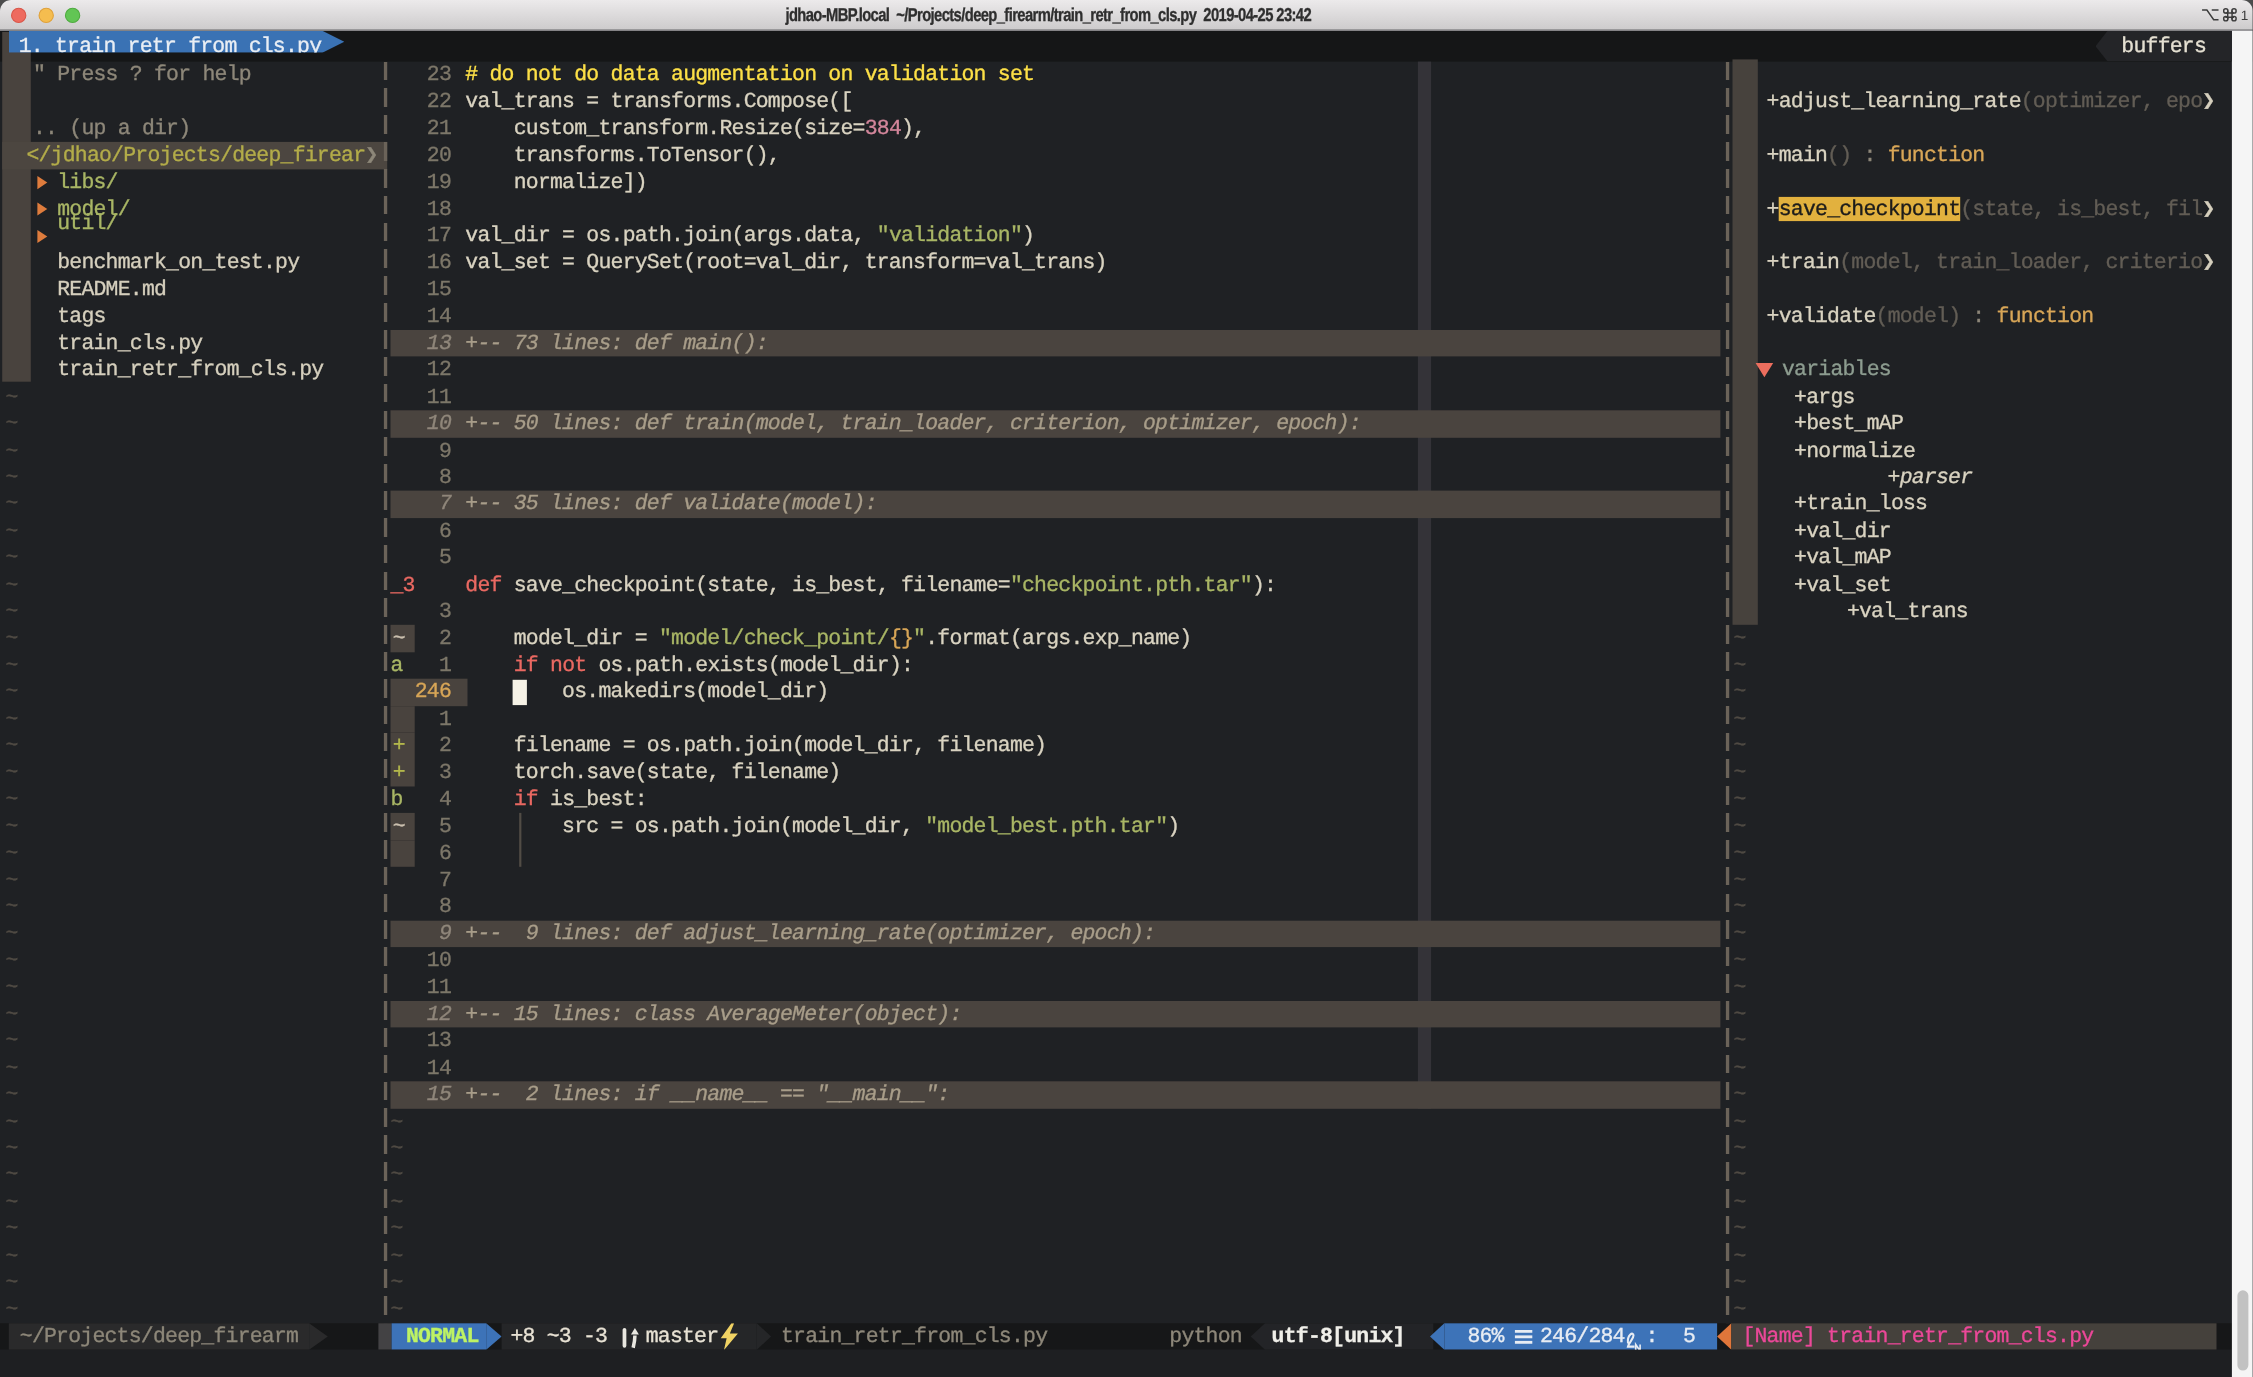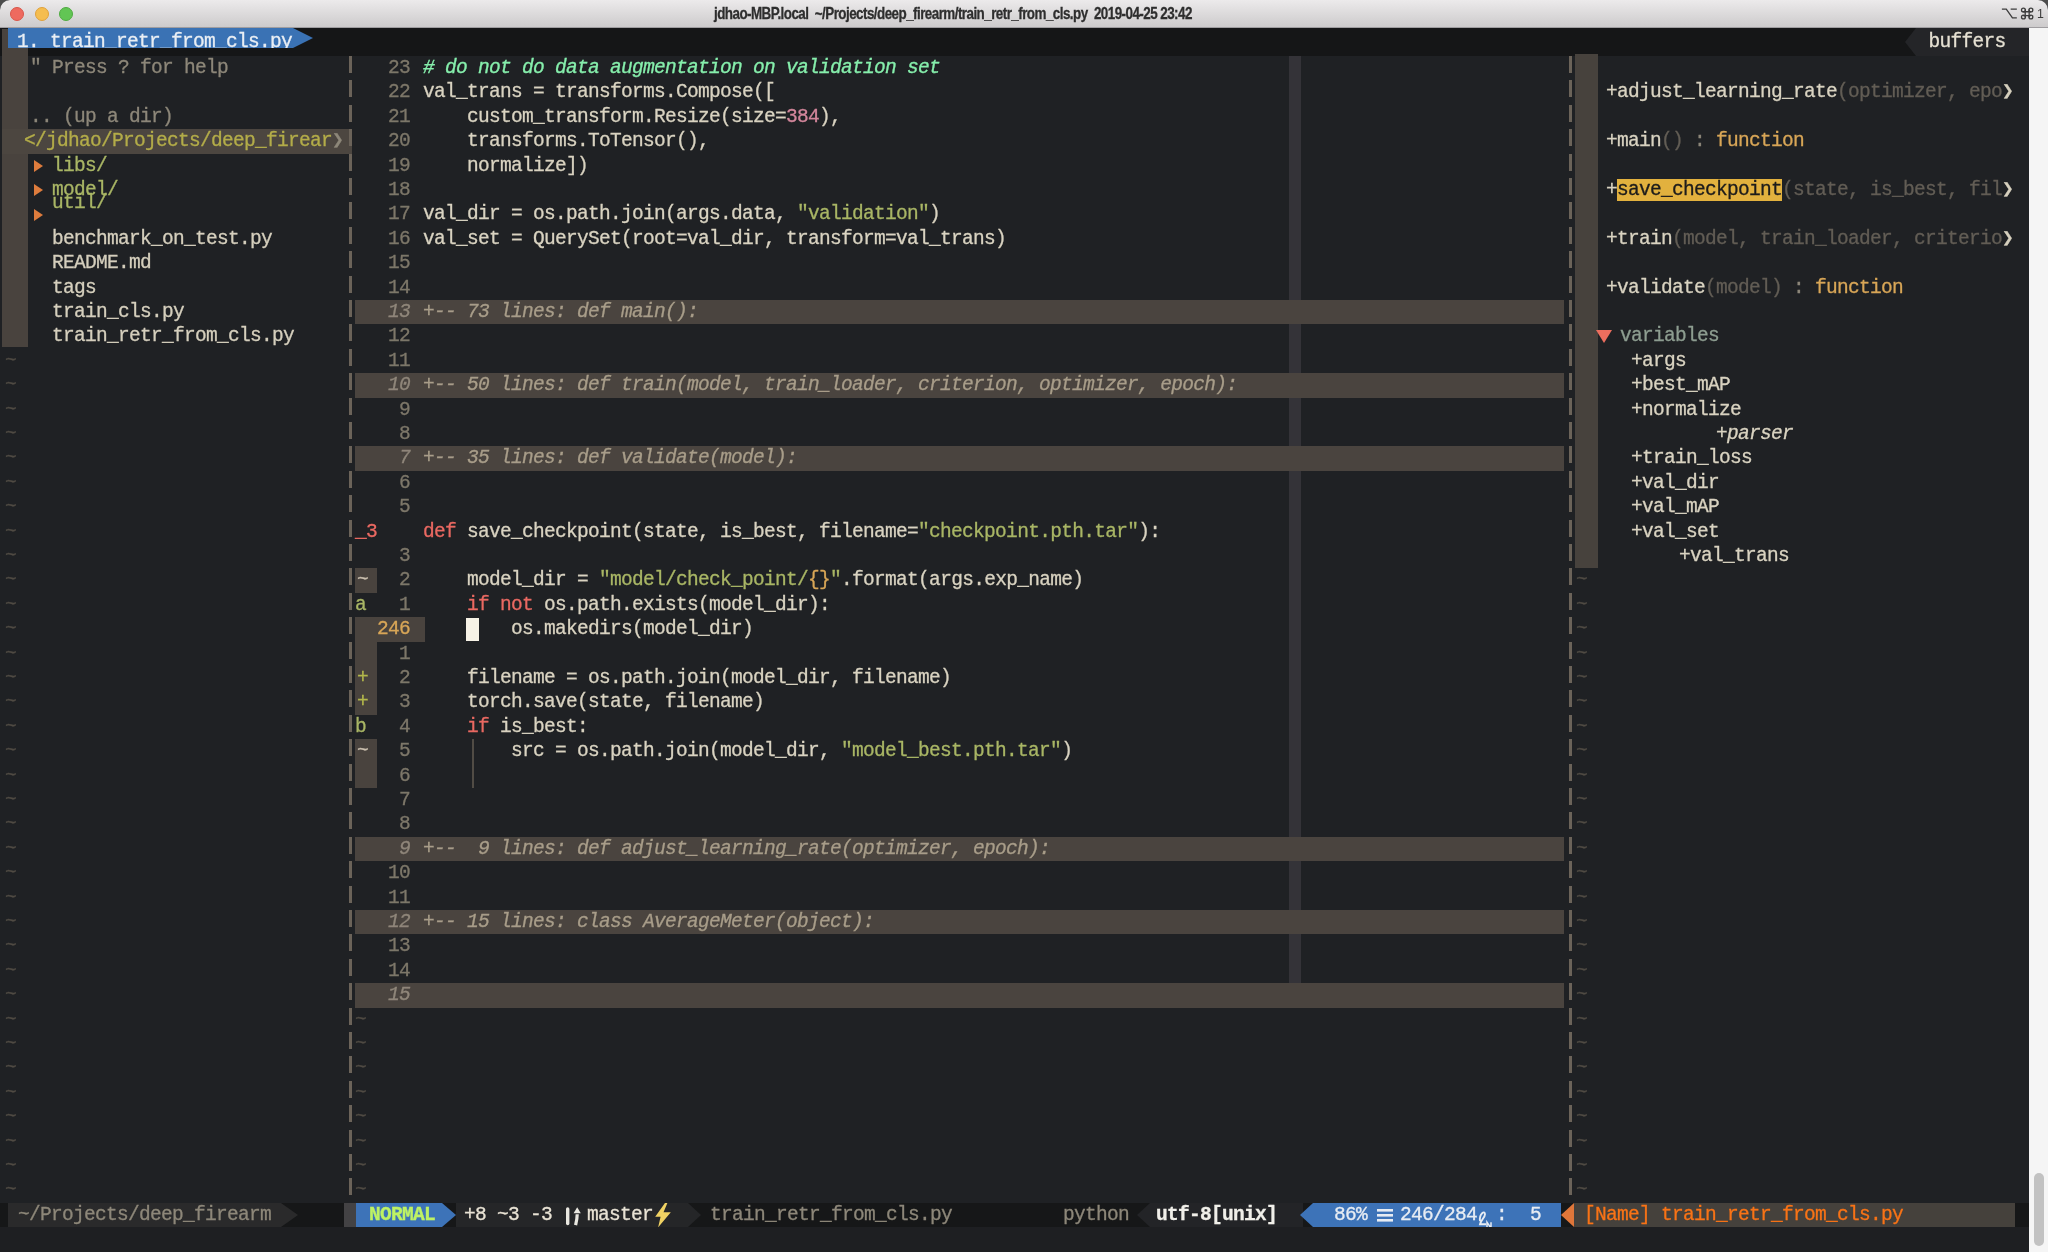--- a/index.html
+++ b/index.html
@@ -1,18 +1,18 @@
 <!DOCTYPE html>
 <html><head><meta charset="utf-8">
 <style>
 html,body{margin:0;padding:0;width:2048px;height:1252px;background:#4c4c4c;overflow:hidden}
 #win{position:absolute;inset:0;background:#1f2124;border-radius:10px 10px 0 0;overflow:hidden;
   font-family:"Liberation Mono",monospace;font-size:19.5px;letter-spacing:-0.7px;-webkit-text-stroke:0.3px}
 .r{position:absolute;height:25px;line-height:24.4px;white-space:pre}
-.n{color:#d9d3c1} .g{color:#8d8779} .c{color:#86efac;font-style:italic}
+.n{color:#d9d3c1} .g{color:#8d8779} .c{color:#fde047;}
 .ln{color:#7d7769} .rd{color:#ea6962} .grn{color:#a9b665} .yl{color:#d8a657}
 .pu{color:#d3869b} .dim{color:#625d55} .root{color:#b3ac49}
 .fold{color:#a89d89;font-style:italic} .fnum{color:#8f867a;font-style:italic}
 .file{color:#d5cfbd} .tld{color:#4f4a43} .sgT{color:#cabfae} .sgP{color:#b3b74b}
 .vgr{color:#8d9d90} .wht{color:#e8e2d4}
 .hl{background:#e2b13e;color:#1d1c1b}
 #tbar{position:absolute;left:0;top:0;width:100%;height:27px;background:linear-gradient(#eceaeb,#cdcbcc);border-bottom:1px solid #9f9da0}
 .tl{position:absolute;top:6.5px;width:14px;height:14px;border-radius:50%}
 #title{position:absolute;left:714px;top:0;width:540px;height:27px;line-height:28px;
   font-family:"Liberation Sans",sans-serif;font-size:17px;color:#2e2e2e;font-weight:bold;
@@ -161,20 +161,21 @@
 <div class="r n" style="position:absolute;left:423px;top:519.6px;"><span class="rd">def</span> save_checkpoint(state, is_best, filename=<span class="grn">"checkpoint.pth.tar"</span>):</div>
 <div class="r n" style="position:absolute;left:423px;top:568.4px;">    model_dir = <span class="grn">"model/check_point/</span><span class="yl">{}</span><span class="grn">"</span>.format(args.exp_name)</div>
 <div class="r n" style="position:absolute;left:423px;top:592.8px;">    <span class="rd">if</span> <span class="rd">not</span> os.path.exists(model_dir):</div>
 <div class="r n" style="position:absolute;left:423px;top:617.2px;">        os.makedirs(model_dir)</div>
 <div class="r n" style="position:absolute;left:423px;top:666.0px;">    filename = os.path.join(model_dir, filename)</div>
 <div class="r n" style="position:absolute;left:423px;top:690.4px;">    torch.save(state, filename)</div>
 <div class="r n" style="position:absolute;left:423px;top:714.8px;">    <span class="rd">if</span> is_best:</div>
 <div class="r n" style="position:absolute;left:423px;top:739.2px;">        src = os.path.join(model_dir, <span class="grn">"model_best.pth.tar"</span>)</div>
 <div class="r fold" style="position:absolute;left:423px;top:836.8px;">+--  9 lines: def adjust_learning_rate(optimizer, epoch):</div>
 <div class="r fold" style="position:absolute;left:423px;top:910.0px;">+-- 15 lines: class AverageMeter(object):</div>
+<div class="r fold" style="position:absolute;left:423px;top:983.2px;">+--  2 lines: if __name__ == "__main__":</div>
 <div class="r tld" style="position:absolute;left:355px;top:1007.6px;">~</div>
 <div class="r tld" style="position:absolute;left:355px;top:1032.0px;">~</div>
 <div class="r tld" style="position:absolute;left:355px;top:1056.4px;">~</div>
 <div class="r tld" style="position:absolute;left:355px;top:1080.8px;">~</div>
 <div class="r tld" style="position:absolute;left:355px;top:1105.2px;">~</div>
 <div class="r tld" style="position:absolute;left:355px;top:1129.6px;">~</div>
 <div class="r tld" style="position:absolute;left:355px;top:1154.0px;">~</div>
 <div class="r tld" style="position:absolute;left:355px;top:1178.4px;">~</div>
 <div class="r n" style="position:absolute;left:1606px;top:80.4px;">+adjust_learning_rate<span class="dim">(optimizer, epo</span><span class="file">❯</span></div>
 <div class="r n" style="position:absolute;left:1606px;top:129.2px;">+main<span class="dim">()</span><span class="g"> : </span><span class="yl">function</span></div>
@@ -253,21 +254,21 @@
       </svg>
     <div class="seg" style="left:1400px;color:#e7ecf3">246/284</div>
     <svg class="seg" style="left:1476px;top:4px" width="18" height="20" viewBox="0 0 18 20">
         <path d="M4 12 C3 4 9 1 9 5 C9 8 5 11 4 15 L10 15" stroke="#e7ecf3" stroke-width="1.9" fill="none"></path>
         <path d="M11 19 v-6 l4 6 v-6" stroke="#e7ecf3" stroke-width="1.5" fill="none"></path>
       </svg>
     <div class="seg" style="left:1496px;color:#e7ecf3">:</div>
     <div class="seg" style="left:1530px;color:#e7ecf3">5</div>
     <div class="seg" style="left:1561px;width:0;height:0;border-top:12.2px solid transparent;border-bottom:12.2px solid transparent;border-right:13px solid #e0763a"></div>
     <div class="seg" style="left:1574px;width:441px;background:#45413c"></div>
-    <div class="seg" style="left:1584px;color:#f97316">[Name] train_retr_from_cls.py</div>
+    <div class="seg" style="left:1584px;color:#ec4899">[Name] train_retr_from_cls.py</div>
   </div>
   <div id="cmd"></div>
   <div id="tbar">
     <div class="tl" style="left:10px;background:#ee6a5f;border:1px solid #d95649;box-sizing:border-box"></div>
     <div class="tl" style="left:34.5px;background:#f5bd4f;border:1px solid #dfa13b;box-sizing:border-box"></div>
     <div class="tl" style="left:58.5px;background:#62c554;border:1px solid #4fab40;box-sizing:border-box"></div>
     <div id="title">jdhao-MBP.local  ~/Projects/deep_firearm/train_retr_from_cls.py  2019-04-25 23:42</div>
     <svg style="position:absolute;left:2001px;top:6px" width="44" height="15" viewBox="0 0 50 15">
         <g stroke="#3c3c3c" stroke-width="1.5" fill="none">
           <path d="M1 2.5 h5 l7 10 h5 M11 2.5 h7"></path>

